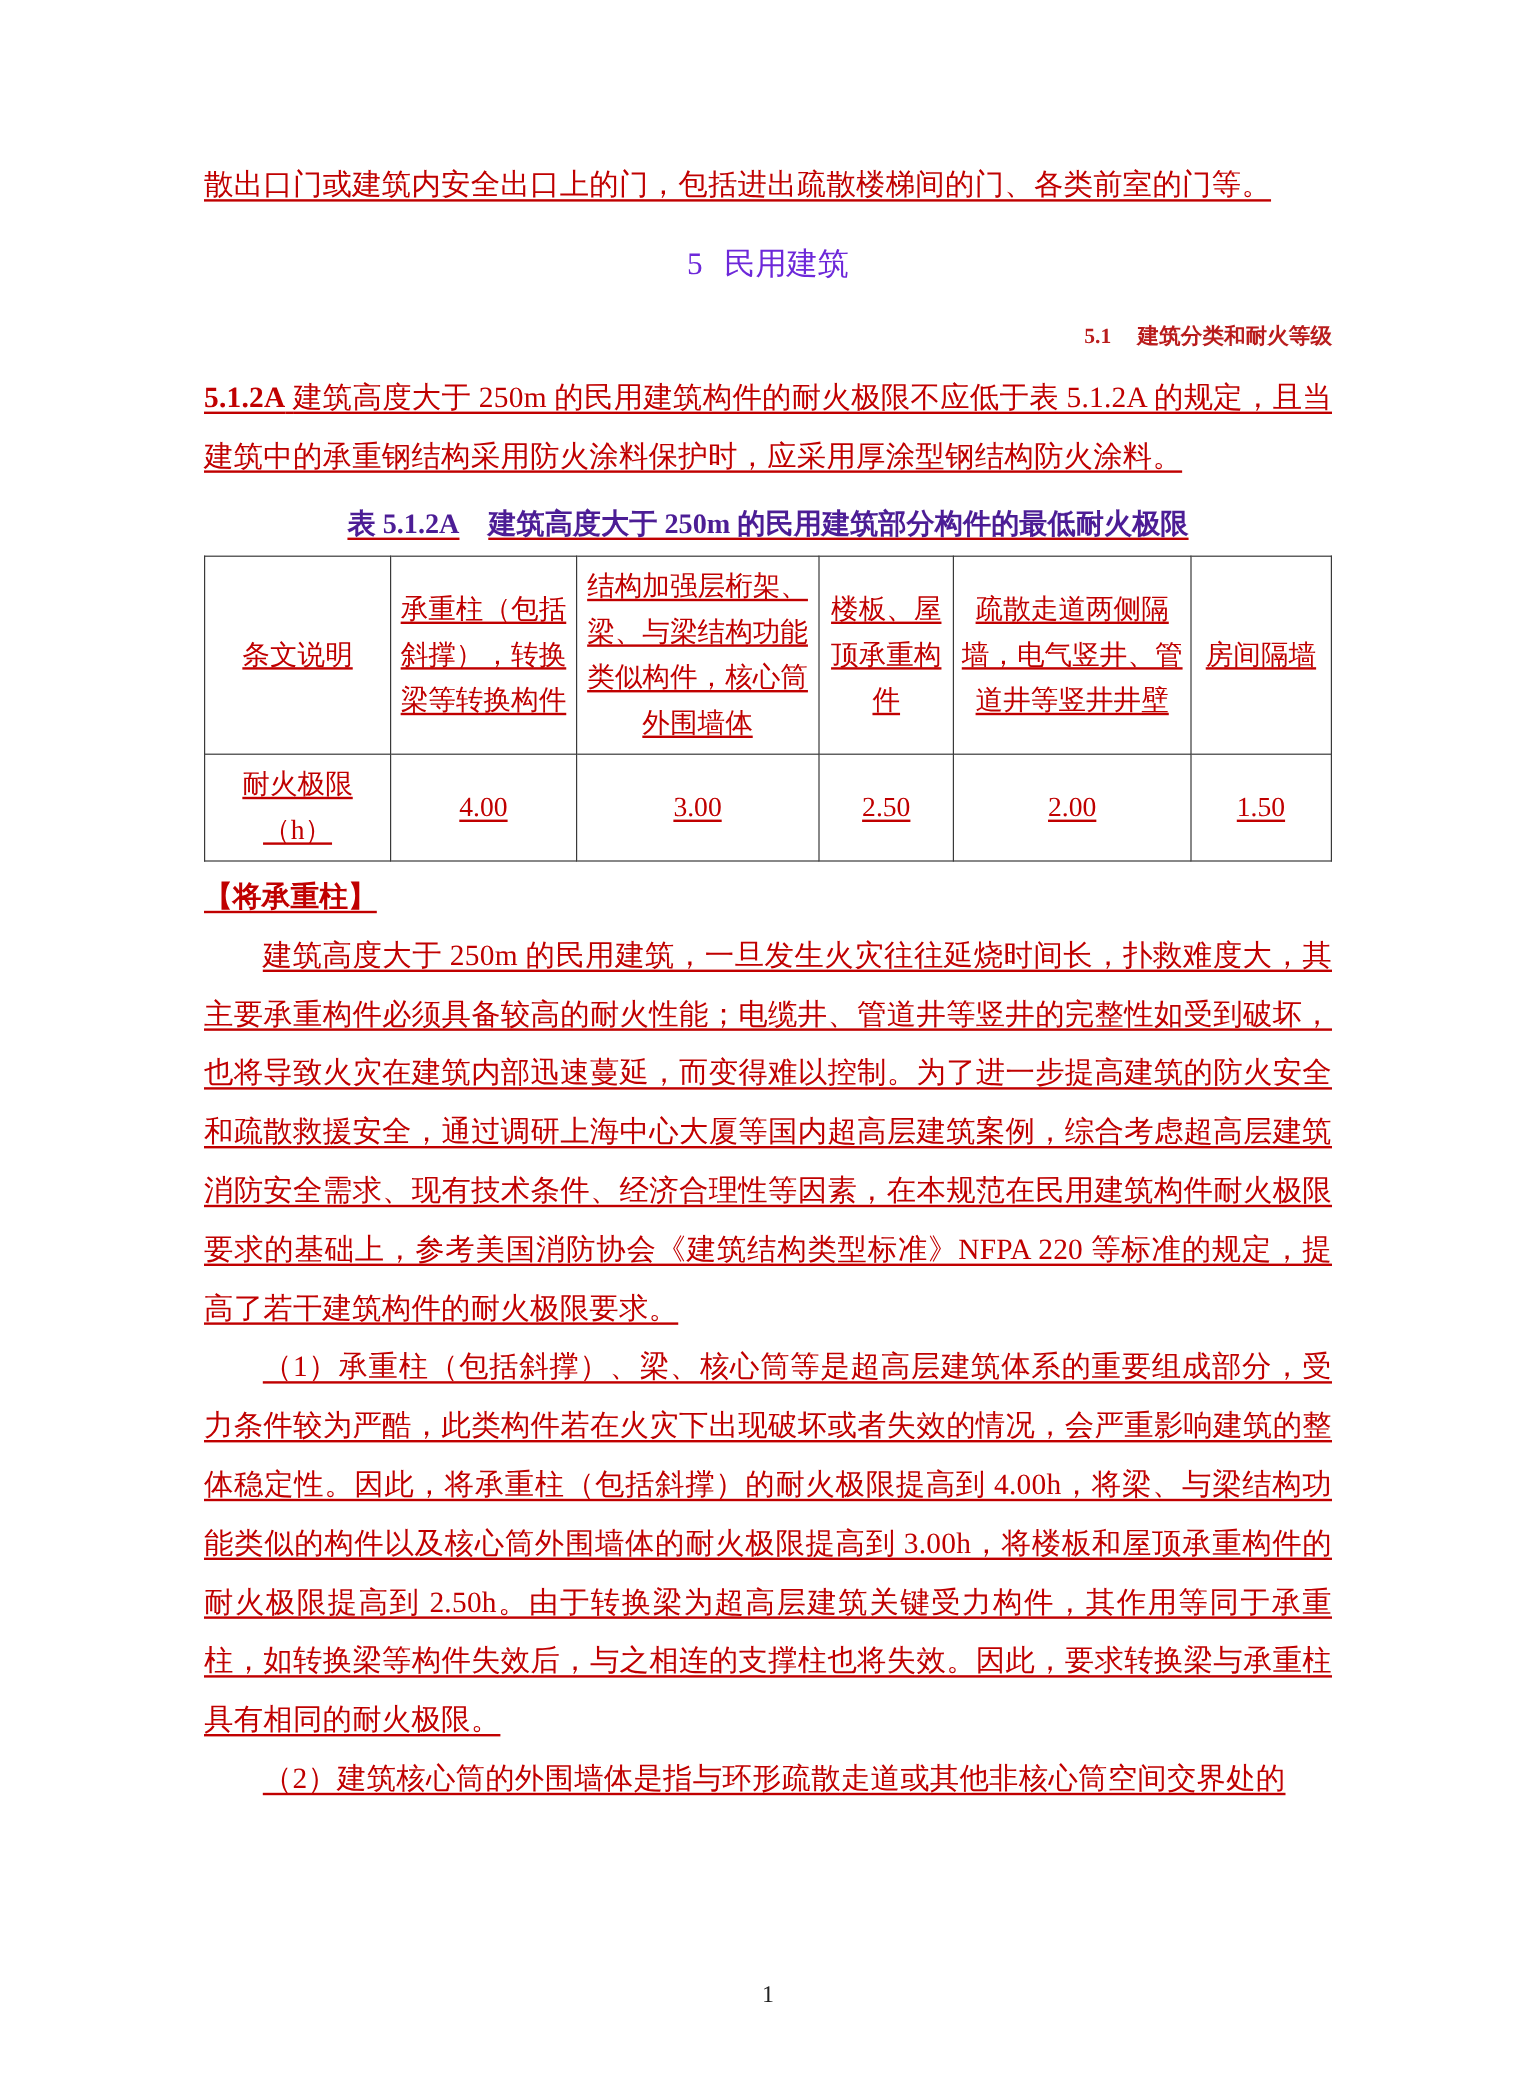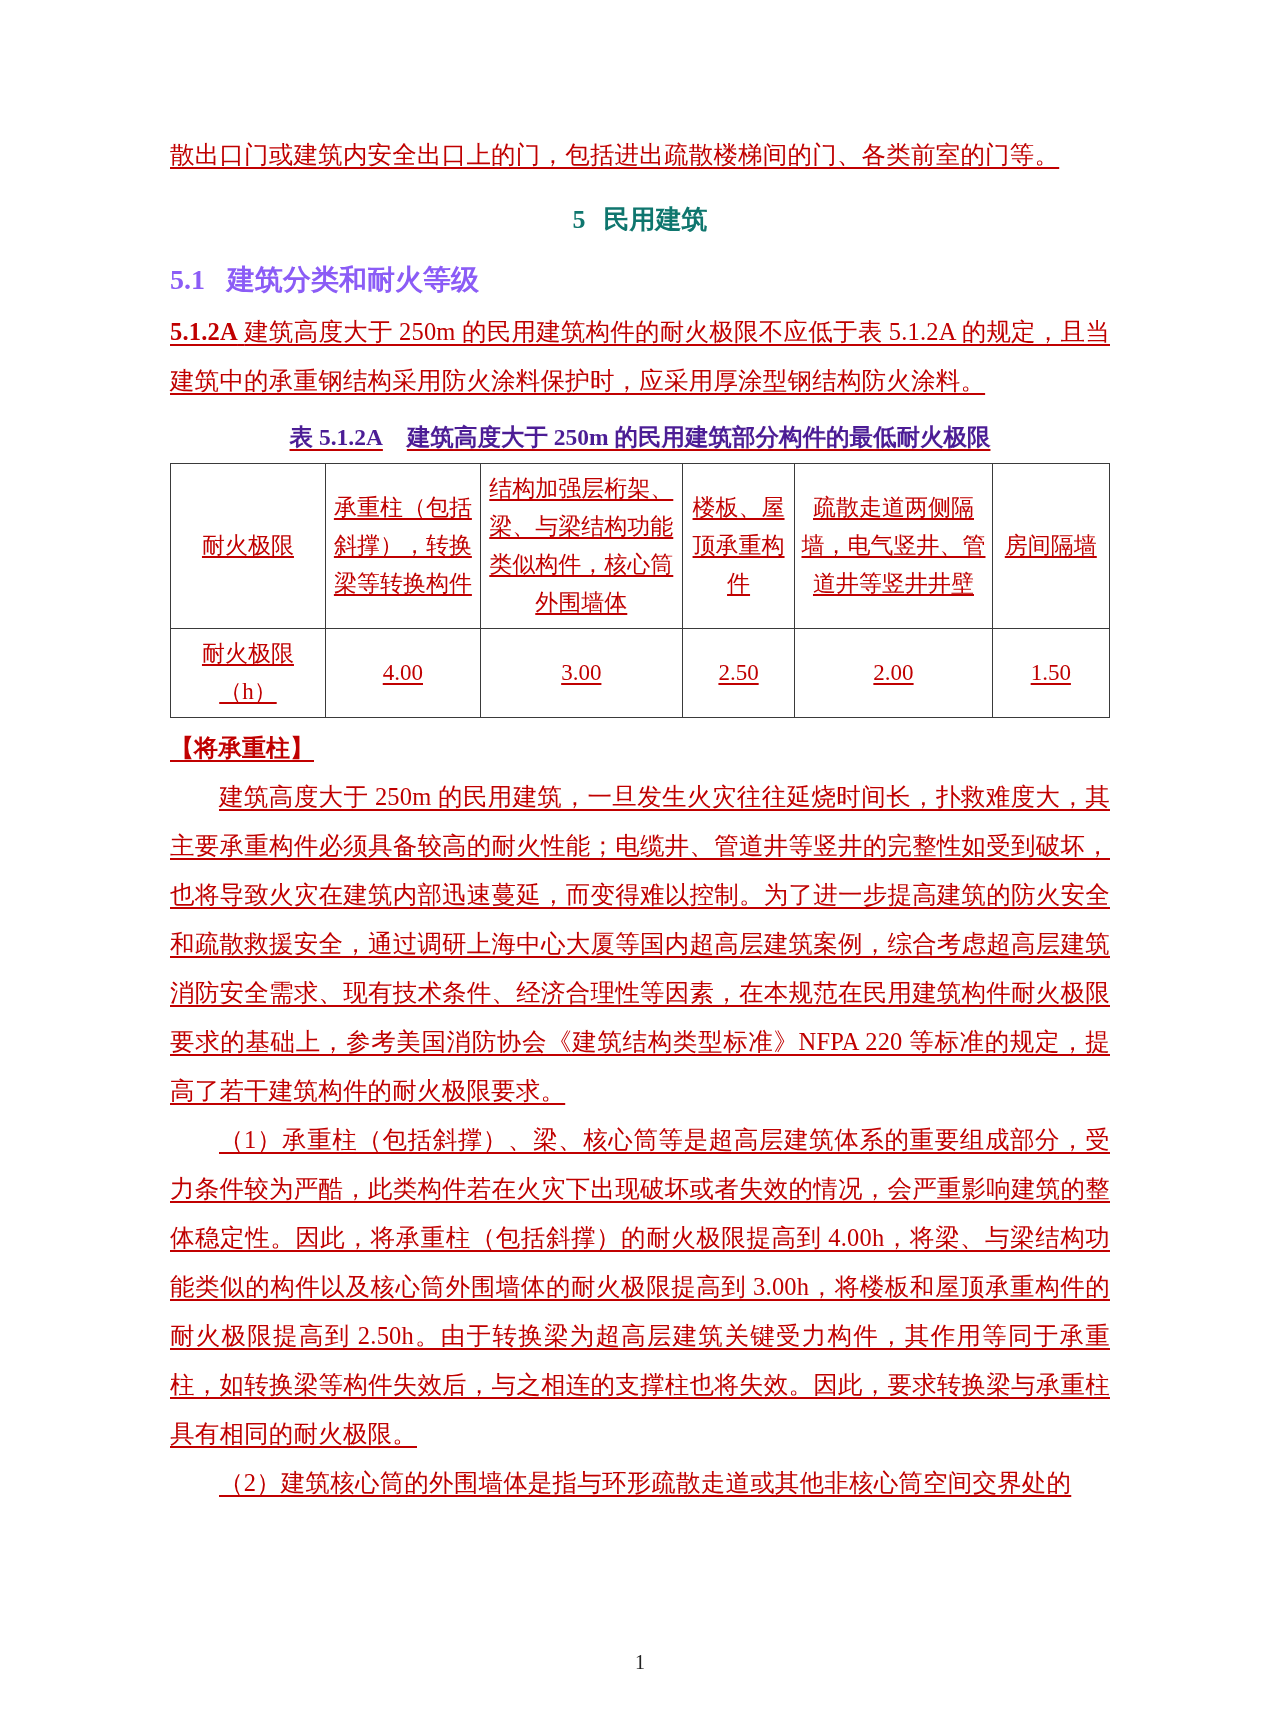--- a/index.html
+++ b/index.html
@@ -38,33 +38,33 @@
   }
   .indent {
     text-indent: 2em;
   }
   .black-para {
     color: #111111;
   }
   .h1 {
     text-align: center;
     font-size: 26px;
-    font-weight: bold;
+    font-weight: normal;
     line-height: 54px;
     margin-top: 14px;
-    color: #0f766e;
+    color: #6d28d9;
   }
   .h1 .num { margin-right: 18px; }
   .h2 {
-    text-align: left;
-    font-size: 28px;
+    text-align: right;
+    font-size: 18px;
     font-weight: bold;
     line-height: 54px;
     margin-top: 6px;
-    color: #8b5cf6;
+    color: #b91c1c;
   }
   .h2 .num { margin-right: 22px; }
   .clause-head {
     font-weight: bold;
   }
   .table-caption {
     text-align: center;
     font-size: 23.5px;
     font-weight: bold;
     color: #4c1d95;
@@ -151,21 +151,21 @@
     <colgroup>
       <col style="width:16.5%">
       <col style="width:16.5%">
       <col style="width:21.5%">
       <col style="width:12%">
       <col style="width:21%">
       <col style="width:12.5%">
     </colgroup>
     <tbody>
       <tr>
-        <td><span class="u">耐火极限</span></td>
+        <td><span class="u">条文说明</span></td>
         <td><span class="u">承重柱（包括斜撑），转换梁等转换构件</span></td>
         <td><span class="u">结构加强层桁架、梁、与梁结构功能类似构件，核心筒外围墙体</span></td>
         <td><span class="u">楼板、屋顶承重构件</span></td>
         <td><span class="u">疏散走道两侧隔墙，电气竖井、管道井等竖井井壁</span></td>
         <td><span class="u">房间隔墙</span></td>
       </tr>
       <tr>
         <td class="row-label"><span class="u">耐火极限（h）</span></td>
         <td><span class="u">4.00</span></td>
         <td><span class="u">3.00</span></td>

